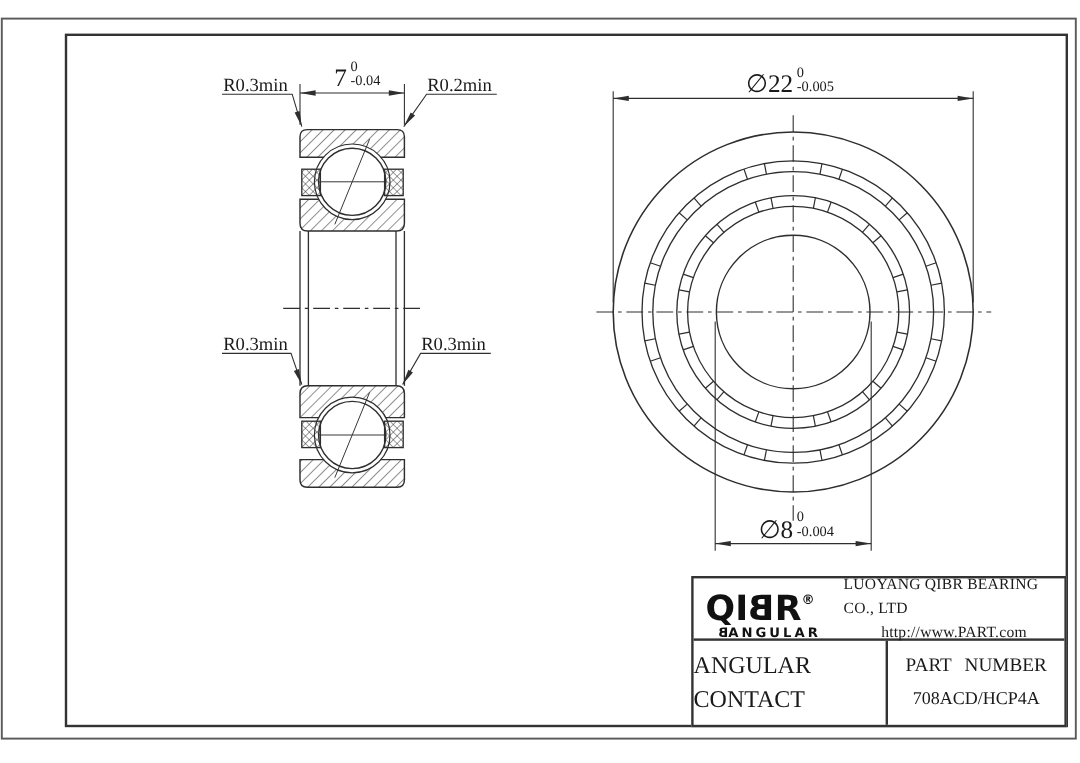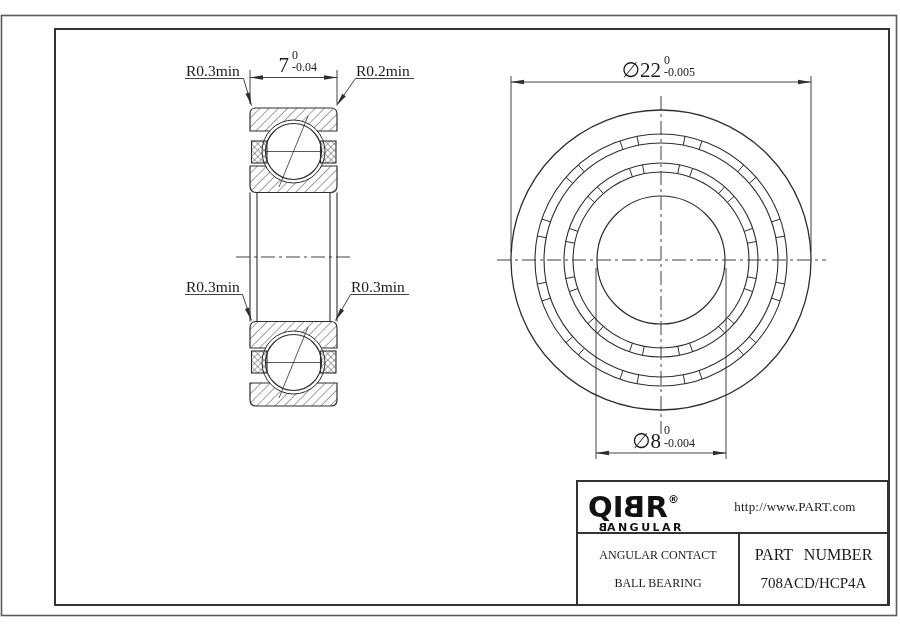--- a/index.html
+++ b/index.html
@@ -20,21 +20,21 @@
              font-size:29px;line-height:29px;letter-spacing:0px;color:#111;white-space:nowrap;}
   .logo-main .reg{font-size:11px;font-weight:700;vertical-align:14px;letter-spacing:0;}
   .logo-sub{font-family:"DejaVu Sans","Liberation Sans",sans-serif;font-weight:700;
             font-size:11px;letter-spacing:2.5px;color:#111;margin:-1px 0 0 8px;}
   .mir{display:inline-block;transform:scaleX(-1);}
   .tb-company{flex:1;display:flex;flex-direction:column;justify-content:center;align-items:center;
               font-size:13px;line-height:20px;letter-spacing:0.2px;}
   .tb-bottom{flex:1;display:flex;}
   .tb-product{width:162px;border-right:2px solid #333;box-sizing:border-box;display:flex;
               flex-direction:column;justify-content:center;align-items:center;
-              font-size:12px;line-height:28px;}
+              font-size:20px;line-height:28px;}
   .tb-part{flex:1;display:flex;flex-direction:column;justify-content:center;align-items:center;
            font-size:16px;line-height:29px;}
   .tb-part .pn{font-size:15px;}
   .tb-part .pnl{word-spacing:7px;}
 </style>
 </head>
 <body>
 
 <div id="sheet">
 <svg width="900" height="636" viewBox="0 0 900 636">
@@ -205,27 +205,27 @@
   </g>
 </svg>
 
 <div class="tb">
   <div class="tb-top">
     <div class="tb-logo">
       <div class="logo-main"><span>QI</span><span class="mir">B</span><span>R</span><span class="reg">®</span></div>
       <div class="logo-sub"><span class="mir">B</span><span>ANGULAR</span></div>
     </div>
     <div class="tb-company">
+      <div>LUOYANG QIBR BEARING CO., LTD</div>
       <div>http://www.PART.com</div>
     </div>
   </div>
   <div class="tb-bottom">
     <div class="tb-product">
       <div>ANGULAR CONTACT</div>
-      <div>BALL BEARING</div>
     </div>
     <div class="tb-part">
       <div class="pnl">PART NUMBER</div>
       <div class="pn">708ACD/HCP4A</div>
     </div>
   </div>
 </div>
 </div>
 
 </body></html>

